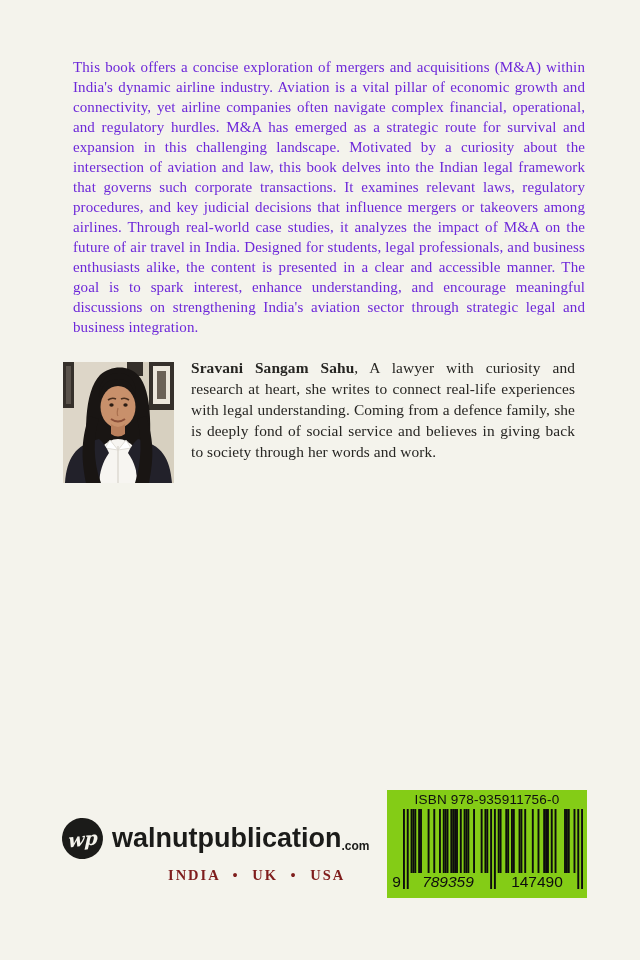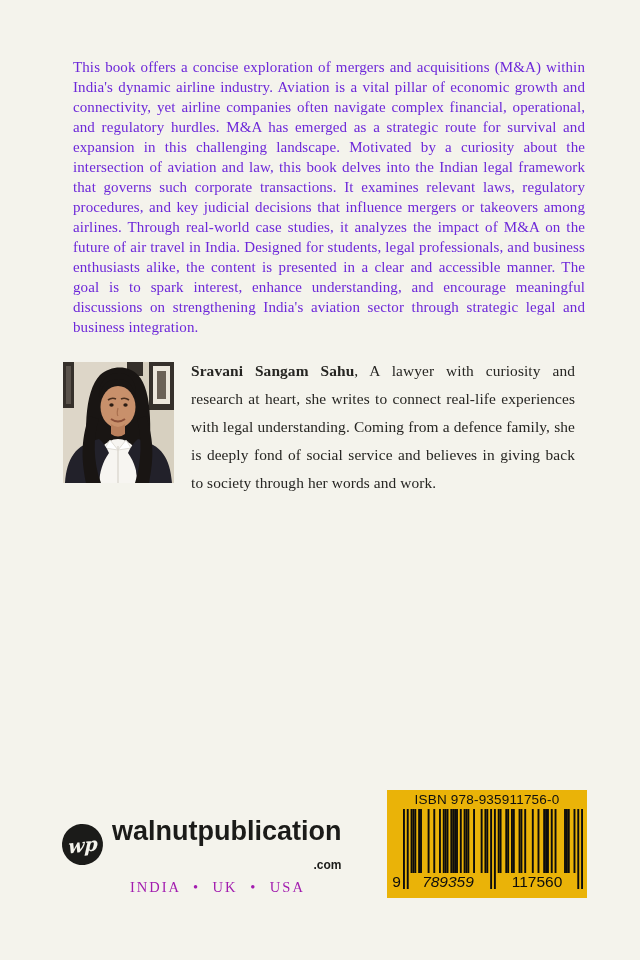--- a/index.html
+++ b/index.html
@@ -12,54 +12,54 @@
     font-size:15px; line-height:20px; text-align:justify;
     color:#6d28d9; letter-spacing:0.1px;
   }
 
   .author-section {
     position:absolute; left:63px; top:362px; width:512px;
     display:flex; gap:17px; align-items:flex-start;
   }
   .author-photo-frame { flex:none; width:111px; height:121px; overflow:hidden; background:#ddd6c8; }
   .author-bio {
-    flex:1; font-size:15.4px; line-height:28px; text-align:justify;
+    flex:1; font-size:15.4px; line-height:21px; text-align:justify;
     margin-top:-5px; letter-spacing:0.1px;
   }
   .author-name { font-weight:bold; }
 
   .publisher {
     position:absolute; left:62px; top:818px; color:#1b1b19;
   }
   .pub-row { display:flex; align-items:center; gap:9px; }
   .logo-circle {
     width:41px; height:41px; border-radius:50%; background:#1b1b19;
     color:#f4f3ec; display:flex; align-items:center; justify-content:center;
     font-family:"DejaVu Serif", serif; font-style:italic; font-weight:bold;
     font-size:19px; transform:rotate(-6deg); flex:none;
   }
   .logo-circle span { transform:skewX(-8deg); }
-  .pub-name-wrap { display:flex; flex-direction:column; }
+  .pub-name-wrap { display:flex; flex-direction:row; }
   .pub-name {
     font-family:"Liberation Sans", sans-serif; font-weight:bold;
     font-size:27px; letter-spacing:0px; color:#1b1b19; line-height:26px;
   }
   .pub-com {
     font-family:"Liberation Sans", sans-serif; font-weight:bold;
     font-size:12px; text-align:right; line-height:11px; margin-top:16px;
   }
   .countries {
-    margin-top:8px; margin-left:68px;
-    font-family:"Liberation Serif", serif; font-weight:normal;
-    font-size:14.5px; letter-spacing:2px; word-spacing:7px; color:#a21caf;
+    margin-top:8px; margin-left:106px;
+    font-family:"Liberation Serif", serif; font-weight:bold;
+    font-size:14.5px; letter-spacing:2px; word-spacing:7px; color:#7f1d1d;
   }
 
   .barcode-box {
     position:absolute; left:387px; top:790px; width:200px; height:108px;
-    background:#eab308; padding-top:2px;
+    background:#84cc16; padding-top:2px;
   }
   .isbn-label {
     text-align:center; font-family:"Liberation Sans", sans-serif;
     font-size:13.5px; line-height:16px; color:#101010; letter-spacing:0.2px;
   }
   .barcode-inner { position:relative; width:192px; height:86px; margin:1px auto 0; }
   .barcode-inner svg { position:absolute; left:12px; top:0; fill:#0d0d0d; }
   .bc-digit {
     position:absolute; top:63px; height:20px;
     font-family:"Liberation Sans", sans-serif; font-size:15.5px; line-height:20px;
@@ -172,17 +172,17 @@
           <rect x="80" y="0" width="1" height="32"></rect>
           <rect x="85" y="0" width="1" height="32"></rect>
           <rect x="86" y="0" width="1" height="32"></rect>
           <rect x="87" y="0" width="1" height="32"></rect>
           <rect x="90" y="0" width="1" height="32"></rect>
           <rect x="92" y="0" width="1" height="40"></rect>
           <rect x="94" y="0" width="1" height="40"></rect>
         </svg>
       <span class="bc-digit bc-d1">9</span>
       <span class="bc-digit bc-d2">789359</span>
-      <span class="bc-digit bc-d3">117560</span>
+      <span class="bc-digit bc-d3">147490</span>
     </div>
   </div>
 
 </div>
 
 </body></html>

